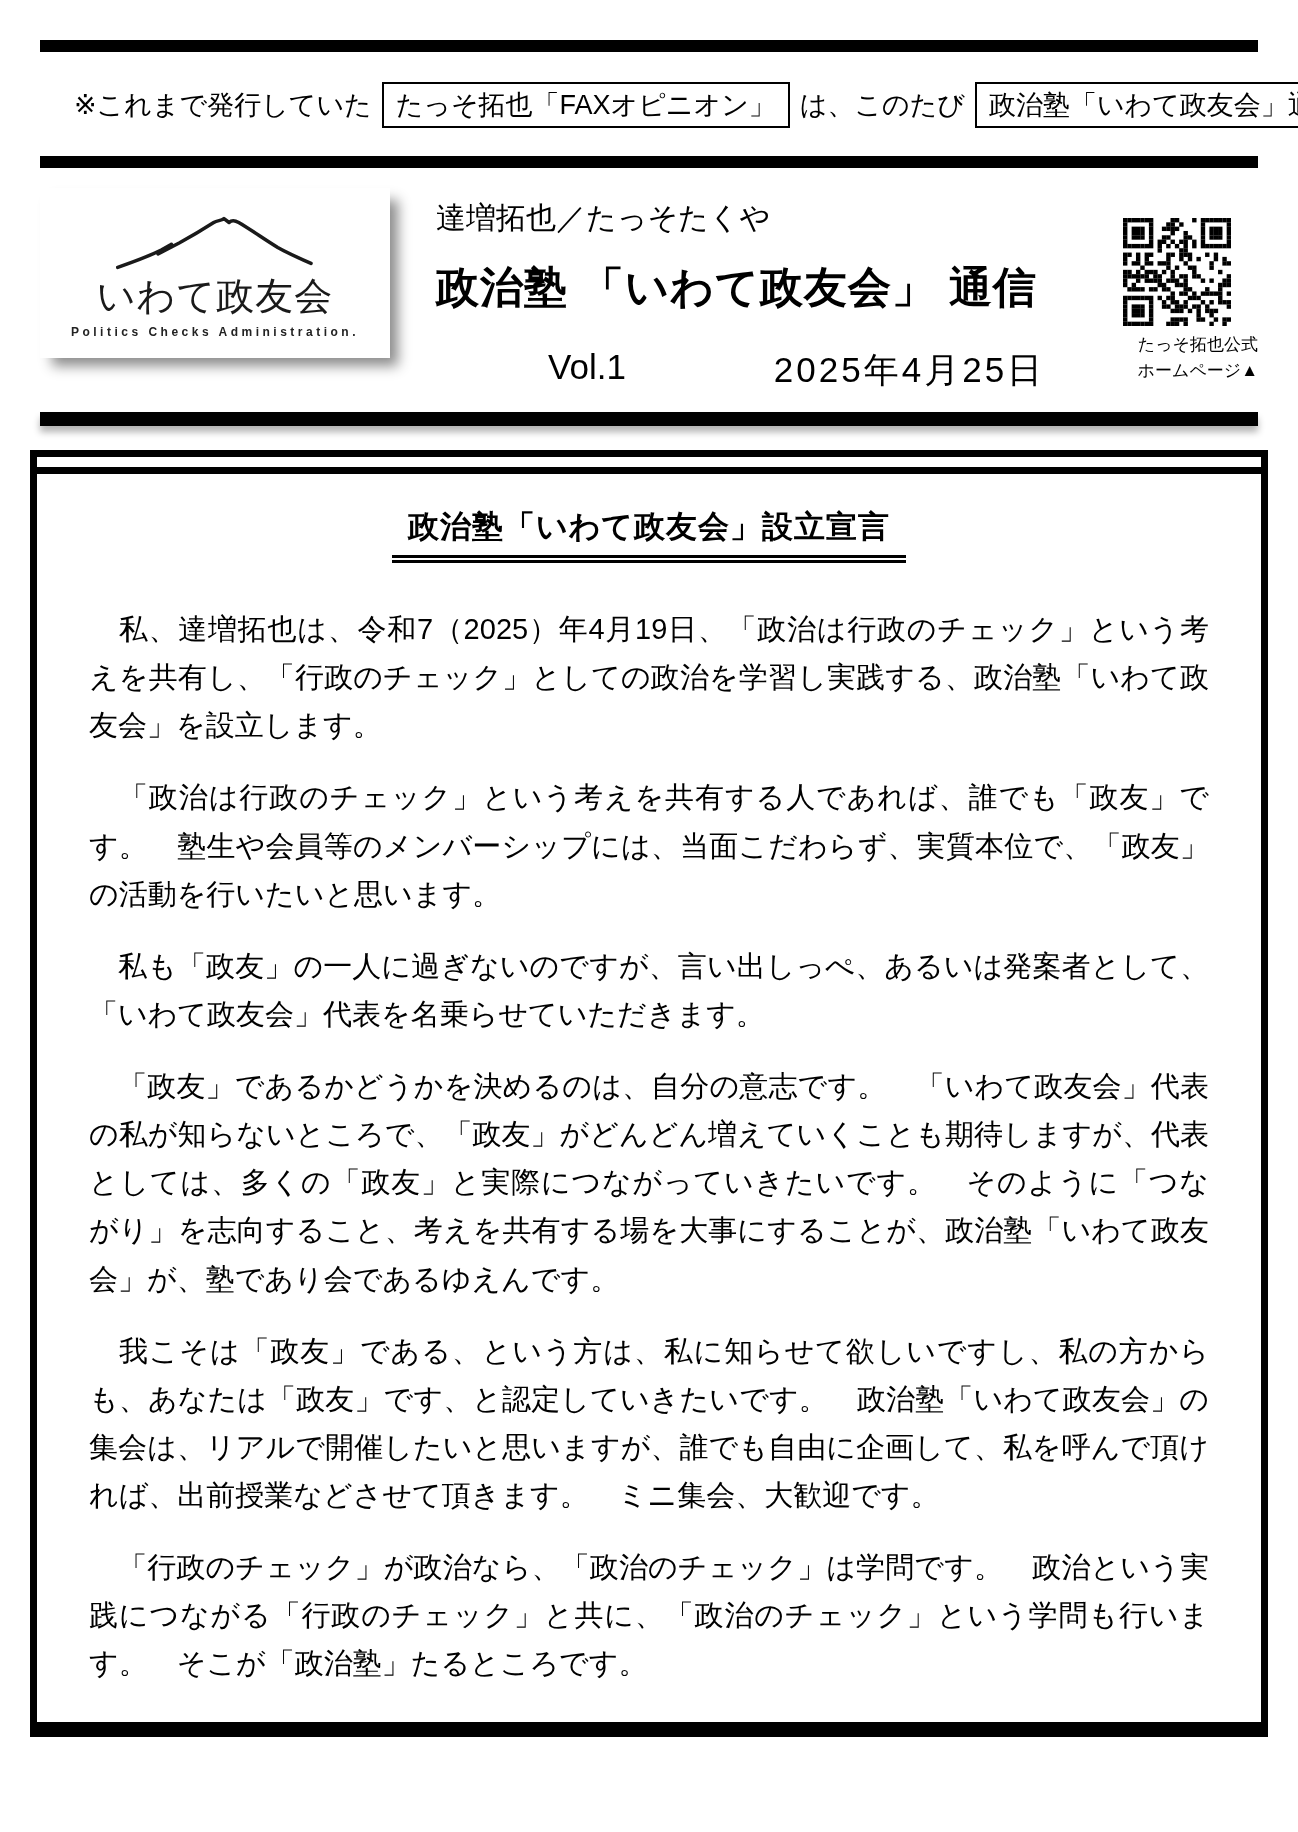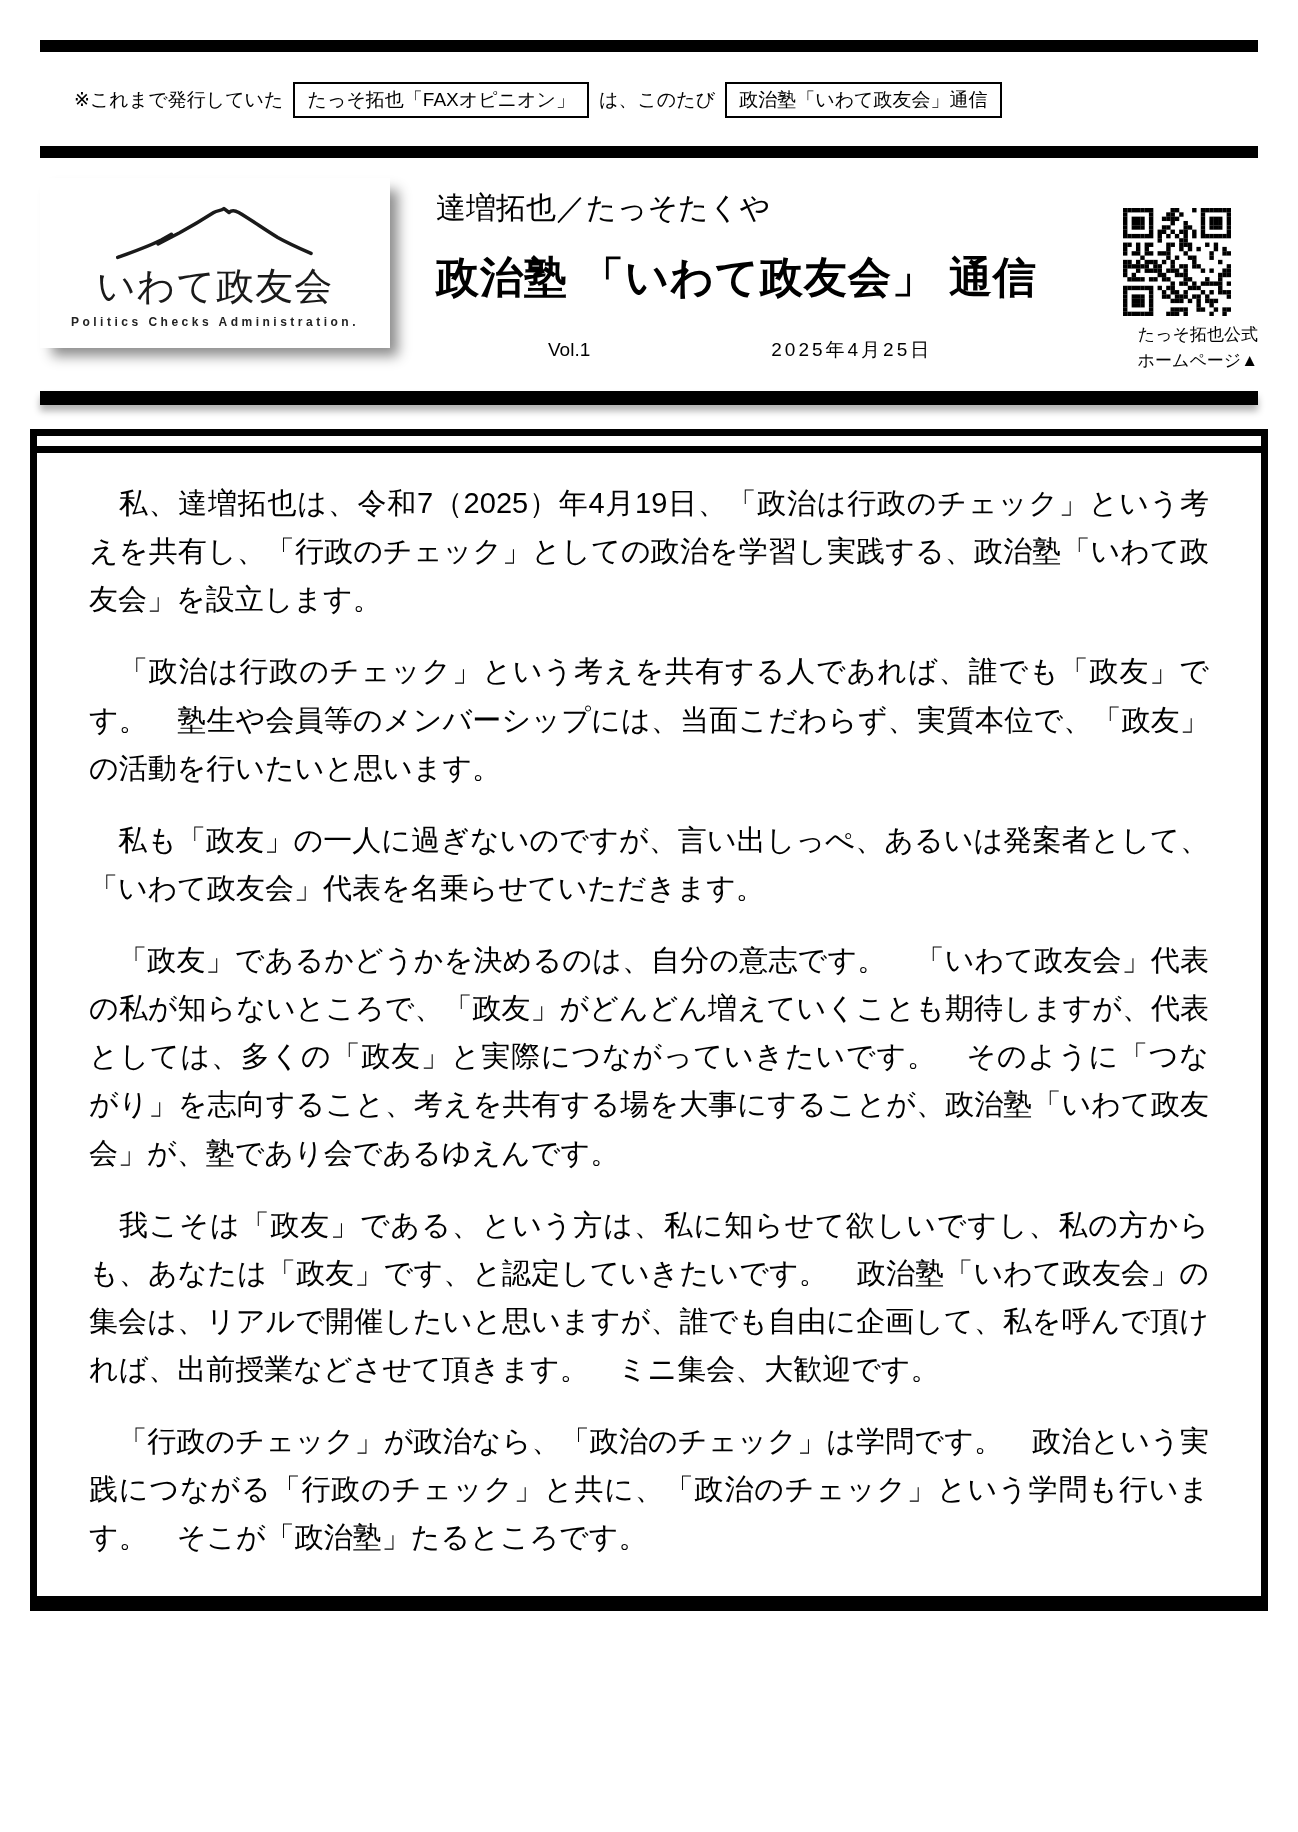--- a/index.html
+++ b/index.html
@@ -11,40 +11,40 @@
   .page{position:relative;width:1298px;height:1832px;background:#fff;}
 
   
   .bar{background:#000;margin:0 40px;height:12px;}
   .bar-top{margin-top:40px;}
   .bar-mid{margin-top:14px;}
   .bar-low{margin-top:18px;height:14px;box-shadow:0 6px 7px rgba(0,0,0,.30);}
 
   
   .notice{margin:16px 48px 10px 48px;}
-  .notice-line1{font-size:19px;font-weight:500;padding-left:26px;display:flex;align-items:center;white-space:nowrap;}
+  .notice-line1{font-size:27px;font-weight:500;padding-left:26px;display:flex;align-items:center;white-space:nowrap;}
   .boxed{border:2px solid #000;padding:3px 12px;margin:14px 10px;display:inline-block;}
   .notice-line2{font-size:27px;font-weight:500;padding-left:60px;margin-top:10px;}
 
   
   .header{display:flex;align-items:flex-start;margin:20px 40px 0 40px;}
   .logo-card{
     width:350px;height:166px;background:#fff;flex:none;
     box-shadow:10px 10px 12px -2px rgba(0,0,0,.45);
     display:flex;flex-direction:column;align-items:center;justify-content:center;
     padding-top:4px;
   }
   .logo-mountain{width:300px;height:64px;display:block;}
   .logo-name{font-family:"Liberation Serif","DejaVu Serif",serif;font-size:38px;letter-spacing:1px;line-height:1;margin-top:2px;color:#1a1a1a;}
   .logo-tagline{font-size:12px;font-weight:bold;letter-spacing:3.5px;margin-top:10px;color:#222;}
 
   .header-center{flex:1;padding-left:46px;padding-top:10px;min-width:0;}
   .author-line{font-size:30px;font-weight:500;}
   .newsletter-title{font-size:43px;font-weight:800;margin-top:20px;letter-spacing:1px;white-space:nowrap;}
-  .vol-row{display:flex;align-items:center;font-size:19px;font-weight:500;margin-top:30px;gap:33px;}
+  .vol-row{display:flex;align-items:flex-start;font-size:35px;font-weight:500;margin-top:30px;}
   .vol{margin-left:112px;}
   .issue-date{margin-left:148px;letter-spacing:3px;}
 
   .header-right{width:162px;flex:none;text-align:right;padding-top:30px;}
   .qr-svg{width:108px;height:108px;display:block;margin:0 auto;}
   .qr-caption{font-size:17px;font-weight:500;line-height:1.5;margin-top:6px;white-space:nowrap;}
 
   
   .main-box{margin:24px 30px 0 30px;border:7px solid #000;border-bottom-width:15px;background:#fff;}
   .inner-topline{height:7px;background:#000;margin-top:10px;}
@@ -395,20 +395,23 @@
     </div>
 
   </div>
 
   <div class="bar bar-low"></div>
 
   <div class="main-box">
     <div class="inner-topline"></div>
     <div class="box-content">
 
+      <div class="decl-title-wrap">
+        <span class="decl-title">政治塾「いわて政友会」設立宣言</span>
+      </div>
 
       <p class="decl-p">　私、達増拓也は、令和7（2025）年4月19日、「政治は行政のチェック」という考えを共有し、「行政のチェック」としての政治を学習し実践する、政治塾「いわて政友会」を設立します。</p>
       <p class="decl-p">　「政治は行政のチェック」という考えを共有する人であれば、誰でも「政友」です。　塾生や会員等のメンバーシップには、当面こだわらず、実質本位で、「政友」の活動を行いたいと思います。</p>
       <p class="decl-p">　私も「政友」の一人に過ぎないのですが、言い出しっぺ、あるいは発案者として、「いわて政友会」代表を名乗らせていただきます。</p>
       <p class="decl-p">　「政友」であるかどうかを決めるのは、自分の意志です。　「いわて政友会」代表の私が知らないところで、「政友」がどんどん増えていくことも期待しますが、代表としては、多くの「政友」と実際につながっていきたいです。　そのように「つながり」を志向すること、考えを共有する場を大事にすることが、政治塾「いわて政友会」が、塾であり会であるゆえんです。</p>
       <p class="decl-p">　我こそは「政友」である、という方は、私に知らせて欲しいですし、私の方からも、あなたは「政友」です、と認定していきたいです。　政治塾「いわて政友会」の集会は、リアルで開催したいと思いますが、誰でも自由に企画して、私を呼んで頂ければ、出前授業などさせて頂きます。　ミニ集会、大歓迎です。</p>
       <p class="decl-p">　「行政のチェック」が政治なら、「政治のチェック」は学問です。　政治という実践につながる「行政のチェック」と共に、「政治のチェック」という学問も行います。　そこが「政治塾」たるところです。</p>
 
     </div>
   </div>

